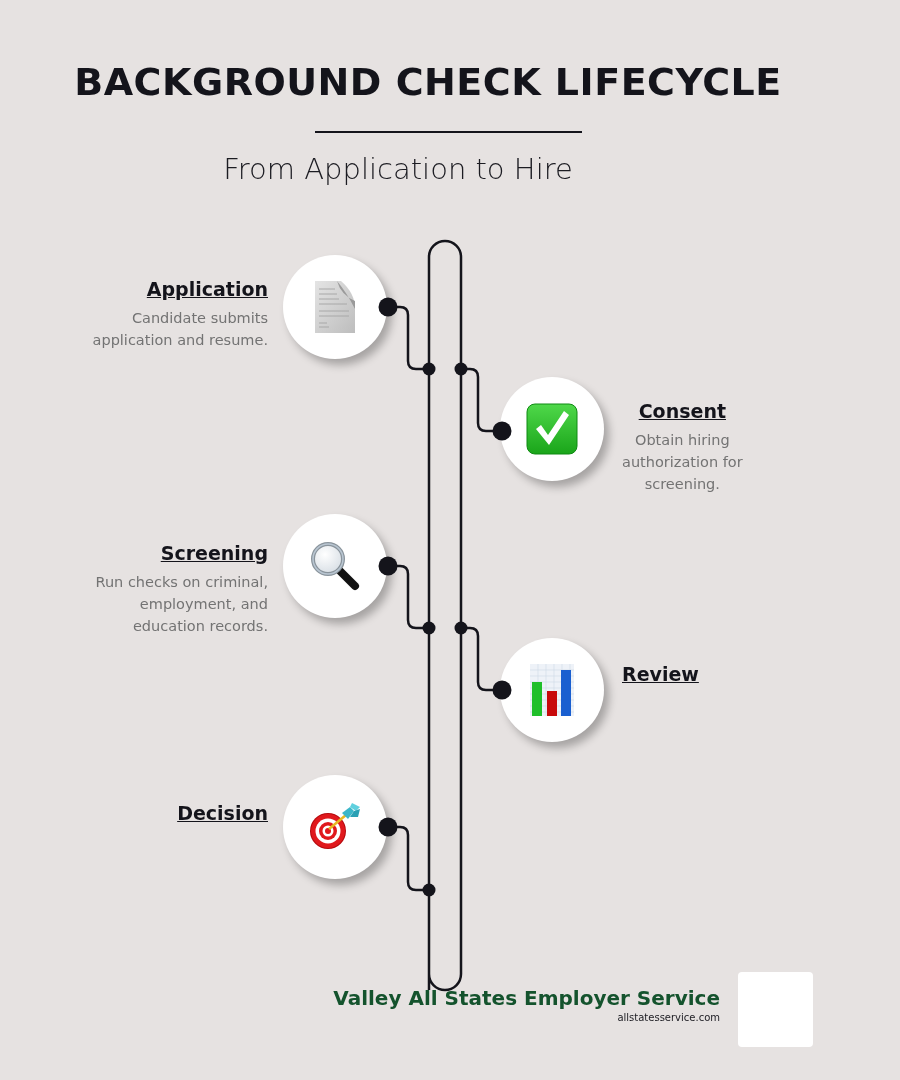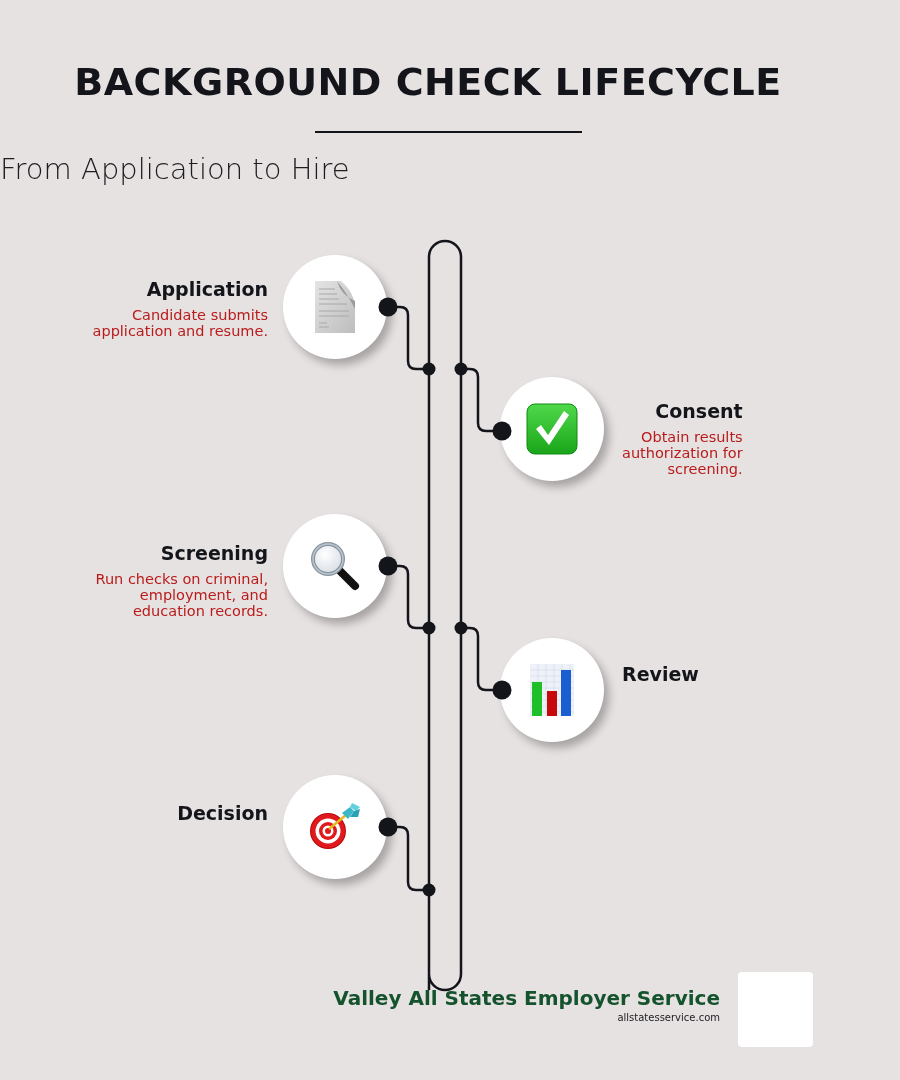--- a/index.html
+++ b/index.html
@@ -11,41 +11,41 @@
   }
   .title {
     position:absolute; left:0; top:60px; width:856px; text-align:center;
     font-family:"DejaVu Sans", sans-serif; font-weight:bold;
     font-size:38px; letter-spacing:0.5px; color:#14141B; margin:0;
   }
   .divider {
     position:absolute; left:315px; top:131px; width:267px; height:2px; background:#14141B;
   }
   .subtitle {
-    position:absolute; left:0; top:152px; width:796px; 
+    position:absolute; left:0; top:152px; width:796px; text-align:center;
     font-family:"DejaVu Sans", sans-serif; font-weight:300;
     font-size:29px; color:#1c1c22; margin:0;
   }
   svg.track { position:absolute; left:0; top:0; }
   .circle {
     position:absolute; width:104px; height:104px; border-radius:50%;
     background:#ffffff;
     box-shadow: 5px 6px 8px rgba(0,0,0,0.28);
     display:flex; align-items:center; justify-content:center;
   }
   .step-text { position:absolute; }
   .step-text.left { text-align:right; }
-  .step-text.right { text-align:right; }
+  .step-text.right { text-align:center; }
   .step-title {
     font-family:"DejaVu Sans", sans-serif; font-weight:bold; font-size:19px;
-    color:#14141B; margin:0 0 7px 0; line-height:22px;
+    color:#14141B; margin:0 0 7px 0; line-height:22px;text-decoration:underline;
   }
   .step-desc {
-    font-family:"DejaVu Sans", sans-serif; font-size:14.5px; line-height:16px;
-    color:#b91c1c; margin:0; white-space:pre-line;
+    font-family:"DejaVu Sans", sans-serif; font-size:14.5px; line-height:22px;
+    color:#737373; margin:0; white-space:pre-line;
   }
   .footer-org {
     position:absolute; right:180px; top:986px; text-align:right;
     font-family:"DejaVu Sans", sans-serif; font-weight:bold; font-size:20px; color:#14532d;
   }
   .footer-url {
     position:absolute; right:180px; top:1012px; text-align:right;
     font-family:"DejaVu Sans", sans-serif; font-size:10px; color:#1c1c22;
   }
   .logo-box {
@@ -125,21 +125,21 @@
     </defs>
     <rect x="1" y="1" width="50" height="50" rx="8" fill="url(#chk)" stroke="#0e8a12" stroke-width="1"></rect>
     <path d="M10,26 L15,22 L22,32 L38,8 L43,12 L23,42 Z" fill="#ffffff"></path>
   </svg>
 </div>
 <svg style="position:absolute;left:492px;top:421px;" width="20" height="20">
     <circle cx="10" cy="10" r="9.5" fill="#14141B"></circle>
   </svg>
 <div class="step-text right" style="left:622px;top:400px;">
   <p class="step-title">Consent</p>
-  <p class="step-desc">Obtain results
+  <p class="step-desc">Obtain hiring
 authorization for
 screening.</p>
 </div>
 
 <div class="circle" style="left:283px;top:514px;">
   <svg width="52" height="52" viewBox="0 0 52 52">
     <defs>
       <radialGradient id="lens" cx="0.4" cy="0.35" r="0.7">
         <stop offset="0" stop-color="#ffffff"></stop>
           <stop offset="1" stop-color="#d6dde4"></stop>

